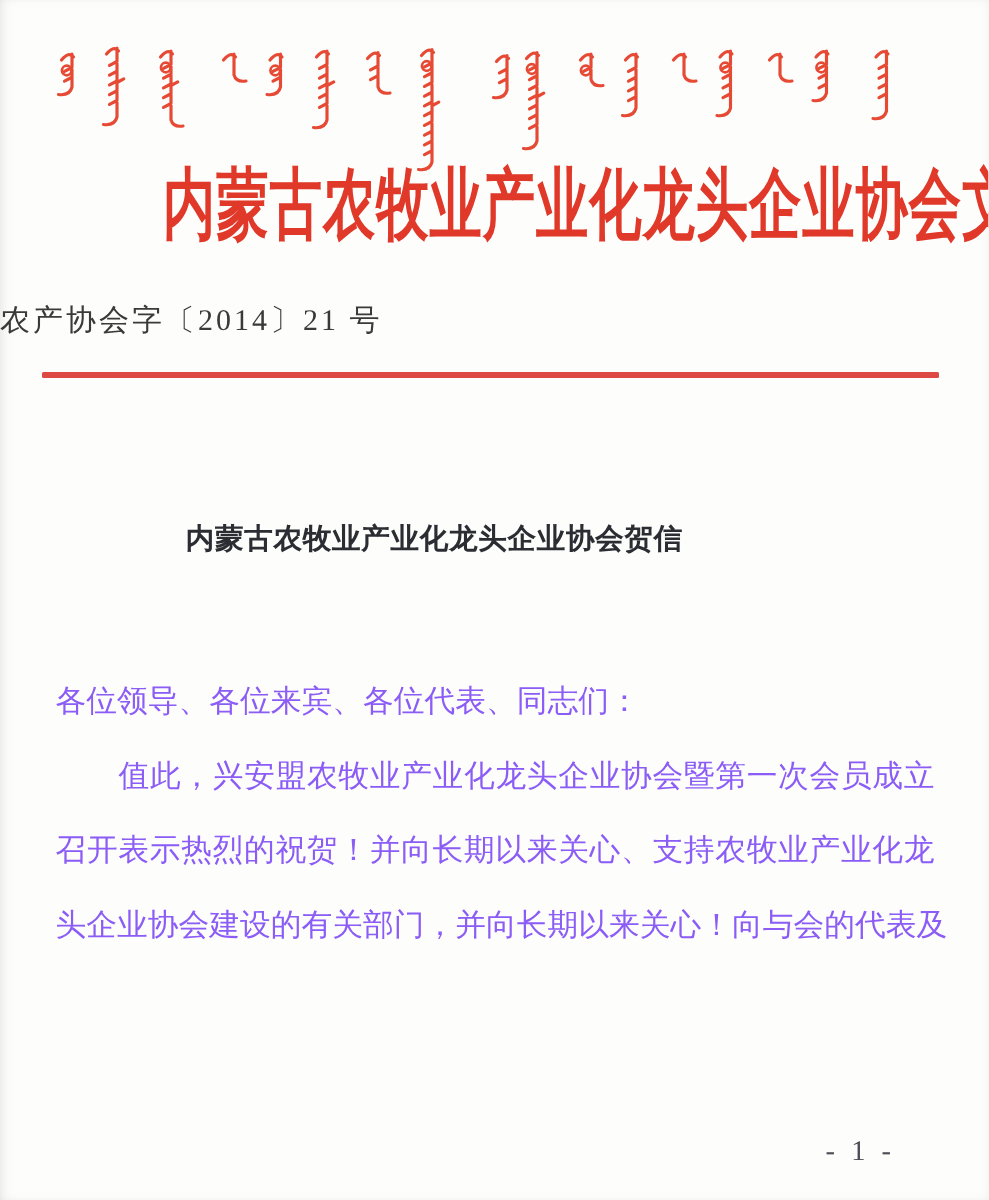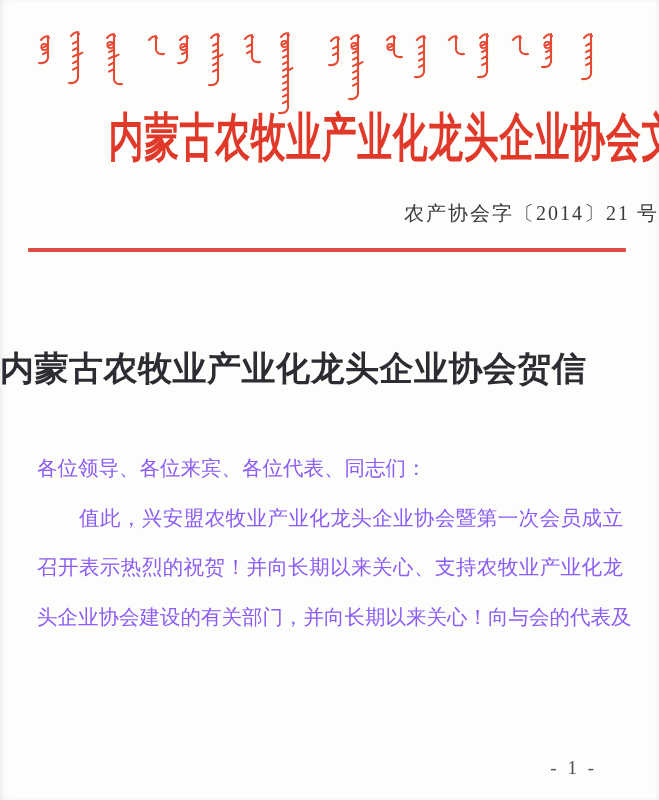--- a/index.html
+++ b/index.html
@@ -50,21 +50,21 @@
     transform-origin: 50% 50%;
     letter-spacing: 1px;
   }
 
   
   .doc-number {
     position: absolute;
     top: 200px;
     left: 0;
     width: 659px;
-    text-align: right;
+    text-align: left;
     font-size: 20px;
     color: #3a3a3a;
     letter-spacing: 2px;
   }
 
   
   .red-line {
     position: absolute;
     top: 248px;
     left: 28px;
@@ -74,21 +74,21 @@
     border-radius: 1px;
   }
 
   
   .letter-title {
     position: absolute;
     top: 346px;
     left: 0;
     width: 579px;
     text-align: center;
-    font-size: 34px;
+    font-size: 19px;
     font-weight: bold;
     color: #2b2d33;
     letter-spacing: 0.5px;
     white-space: nowrap;
   }
 
   
   .letter-body {
     position: absolute;
     top: 444px;

